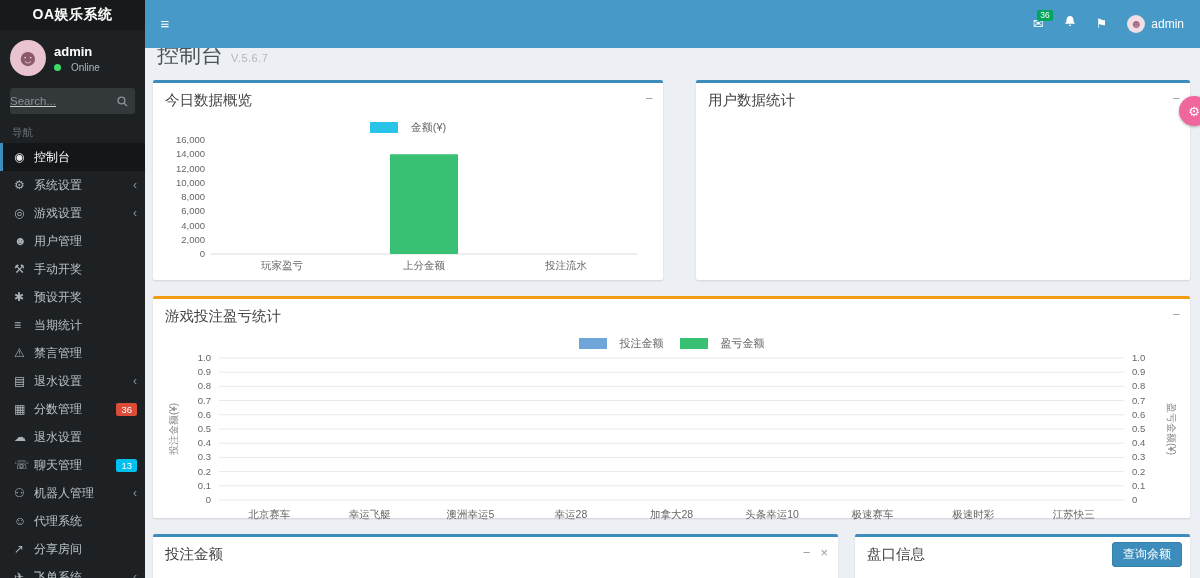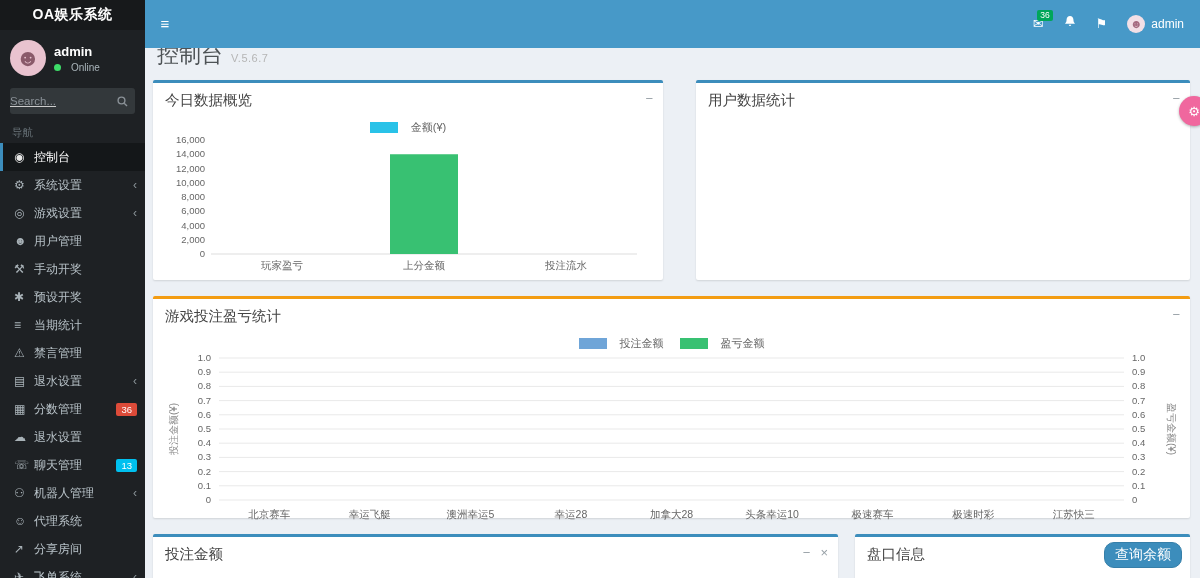--- a/index.html
+++ b/index.html
@@ -68,21 +68,21 @@
   .legend-swatch{width:28px;height:11px;display:inline-block;}
 
   .box-today{width:510px;height:200px;}
   .box-user{width:510px;height:200px;margin-left:16px;}
   .donut-wrap{display:flex;flex-direction:column;align-items:center;}
   .box-game{width:1037px;height:222px;}
   .box-chat{width:685px;height:150px;}
   .box-market{width:335px;height:150px;}
 
   .btn-primary{position:absolute;right:8px;top:5px;background:var(--accent);border:1px solid #367fa9;
-               color:#fff;font-size:14px;padding:3px 10px;border-radius:10px;cursor:pointer;margin-left:40px;}
+               color:#fff;font-size:12px;padding:3px 10px;border-radius:3px;cursor:pointer;margin-left:40px;}
 
   .floating-btn{position:absolute;right:-9px;top:96px;width:30px;height:30px;border-radius:50%;
                 background:#f0679e;color:#fff;display:flex;align-items:center;justify-content:center;
                 font-size:13px;z-index:40;cursor:pointer;box-shadow:0 1px 3px rgba(0,0,0,.3);}
 </style>
 </head>
 <body>
 
 <div class="topbar">
   <div class="logo">

